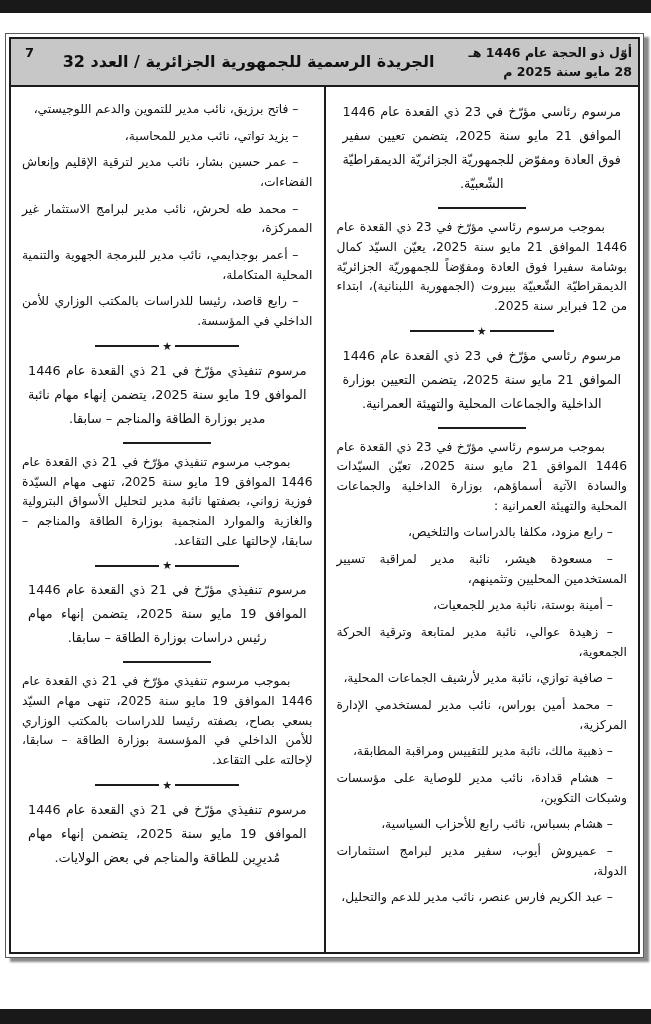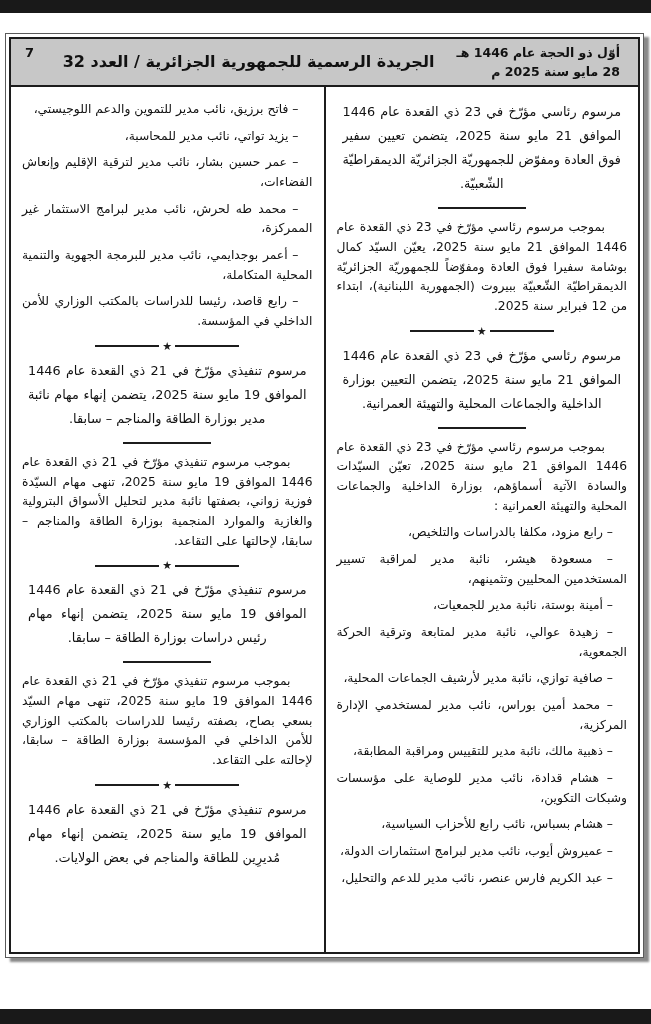--- a/index.html
+++ b/index.html
@@ -37,21 +37,21 @@
   .page-header {
     flex: none;
     height: 48px;
     background: #c7c7c7;
     border-bottom: 2px solid #1c1c1c;
     display: flex;
     align-items: stretch;
   }
   .hdr-dates {
     width: 200px;
-    padding: 5px 18px 2px 2px;
+    padding: 5px 6px 2px 2px;
     font-weight: bold;
     font-size: 12.5px;
     line-height: 1.5;
     text-align: right;
   }
   .hdr-title {
     flex: 1;
     display: flex;
     align-items: center;
     justify-content: center;
@@ -162,21 +162,21 @@
           <p class="paragraph">بموجب مرسوم رئاسي مؤرّخ في 23 ذي القعدة عام 1446 الموافق 21 مايو سنة 2025، تعيّن السيّدات والسادة الآتية أسماؤهم، بوزارة الداخلية والجماعات المحلية والتهيئة العمرانية :</p>
           <p class="list-item">– رابع مزود، مكلفا بالدراسات والتلخيص،</p>
           <p class="list-item">– مسعودة هيشر، نائبة مدير لمراقبة تسيير المستخدمين المحليين وتثمينهم،</p>
           <p class="list-item">– أمينة بوستة، نائبة مدير للجمعيات،</p>
           <p class="list-item">– زهيدة عوالي، نائبة مدير لمتابعة وترقية الحركة الجمعوية،</p>
           <p class="list-item">– صافية توازي، نائبة مدير لأرشيف الجماعات المحلية،</p>
           <p class="list-item">– محمد أمين بوراس، نائب مدير لمستخدمي الإدارة المركزية،</p>
           <p class="list-item">– ذهبية مالك، نائبة مدير للتقييس ومراقبة المطابقة،</p>
           <p class="list-item">– هشام قدادة، نائب مدير للوصاية على مؤسسات وشبكات التكوين،</p>
           <p class="list-item">– هشام بسباس، نائب رابع للأحزاب السياسية،</p>
-          <p class="list-item">– عميروش أيوب، نائب مدير لبرامج استثمارات الدولة،</p>
+          <p class="list-item">– عميروش أيوب، سفير مدير لبرامج استثمارات الدولة،</p>
           <p class="list-item">– عبد الكريم فارس عنصر، نائب مدير للدعم والتحليل،</p>
         </div>
       <div class="col-sep"></div>
       <div class="column left" id="col-left">
           <p class="list-item">– فاتح برزيق، نائب مدير للتموين والدعم اللوجيستي،</p>
           <p class="list-item">– يزيد تواتي، نائب مدير للمحاسبة،</p>
           <p class="list-item">– عمر حسين بشار، نائب مدير لترقية الإقليم وإنعاش الفضاءات،</p>
           <p class="list-item">– محمد طه لحرش، نائب مدير لبرامج الاستثمار غير الممركزة،</p>
           <p class="list-item">– أعمر بوجدايمي، نائب مدير للبرمجة الجهوية والتنمية المحلية المتكاملة،</p>
           <p class="list-item">– رابع قاصد، رئيسا للدراسات بالمكتب الوزاري للأمن الداخلي في المؤسسة.</p>

